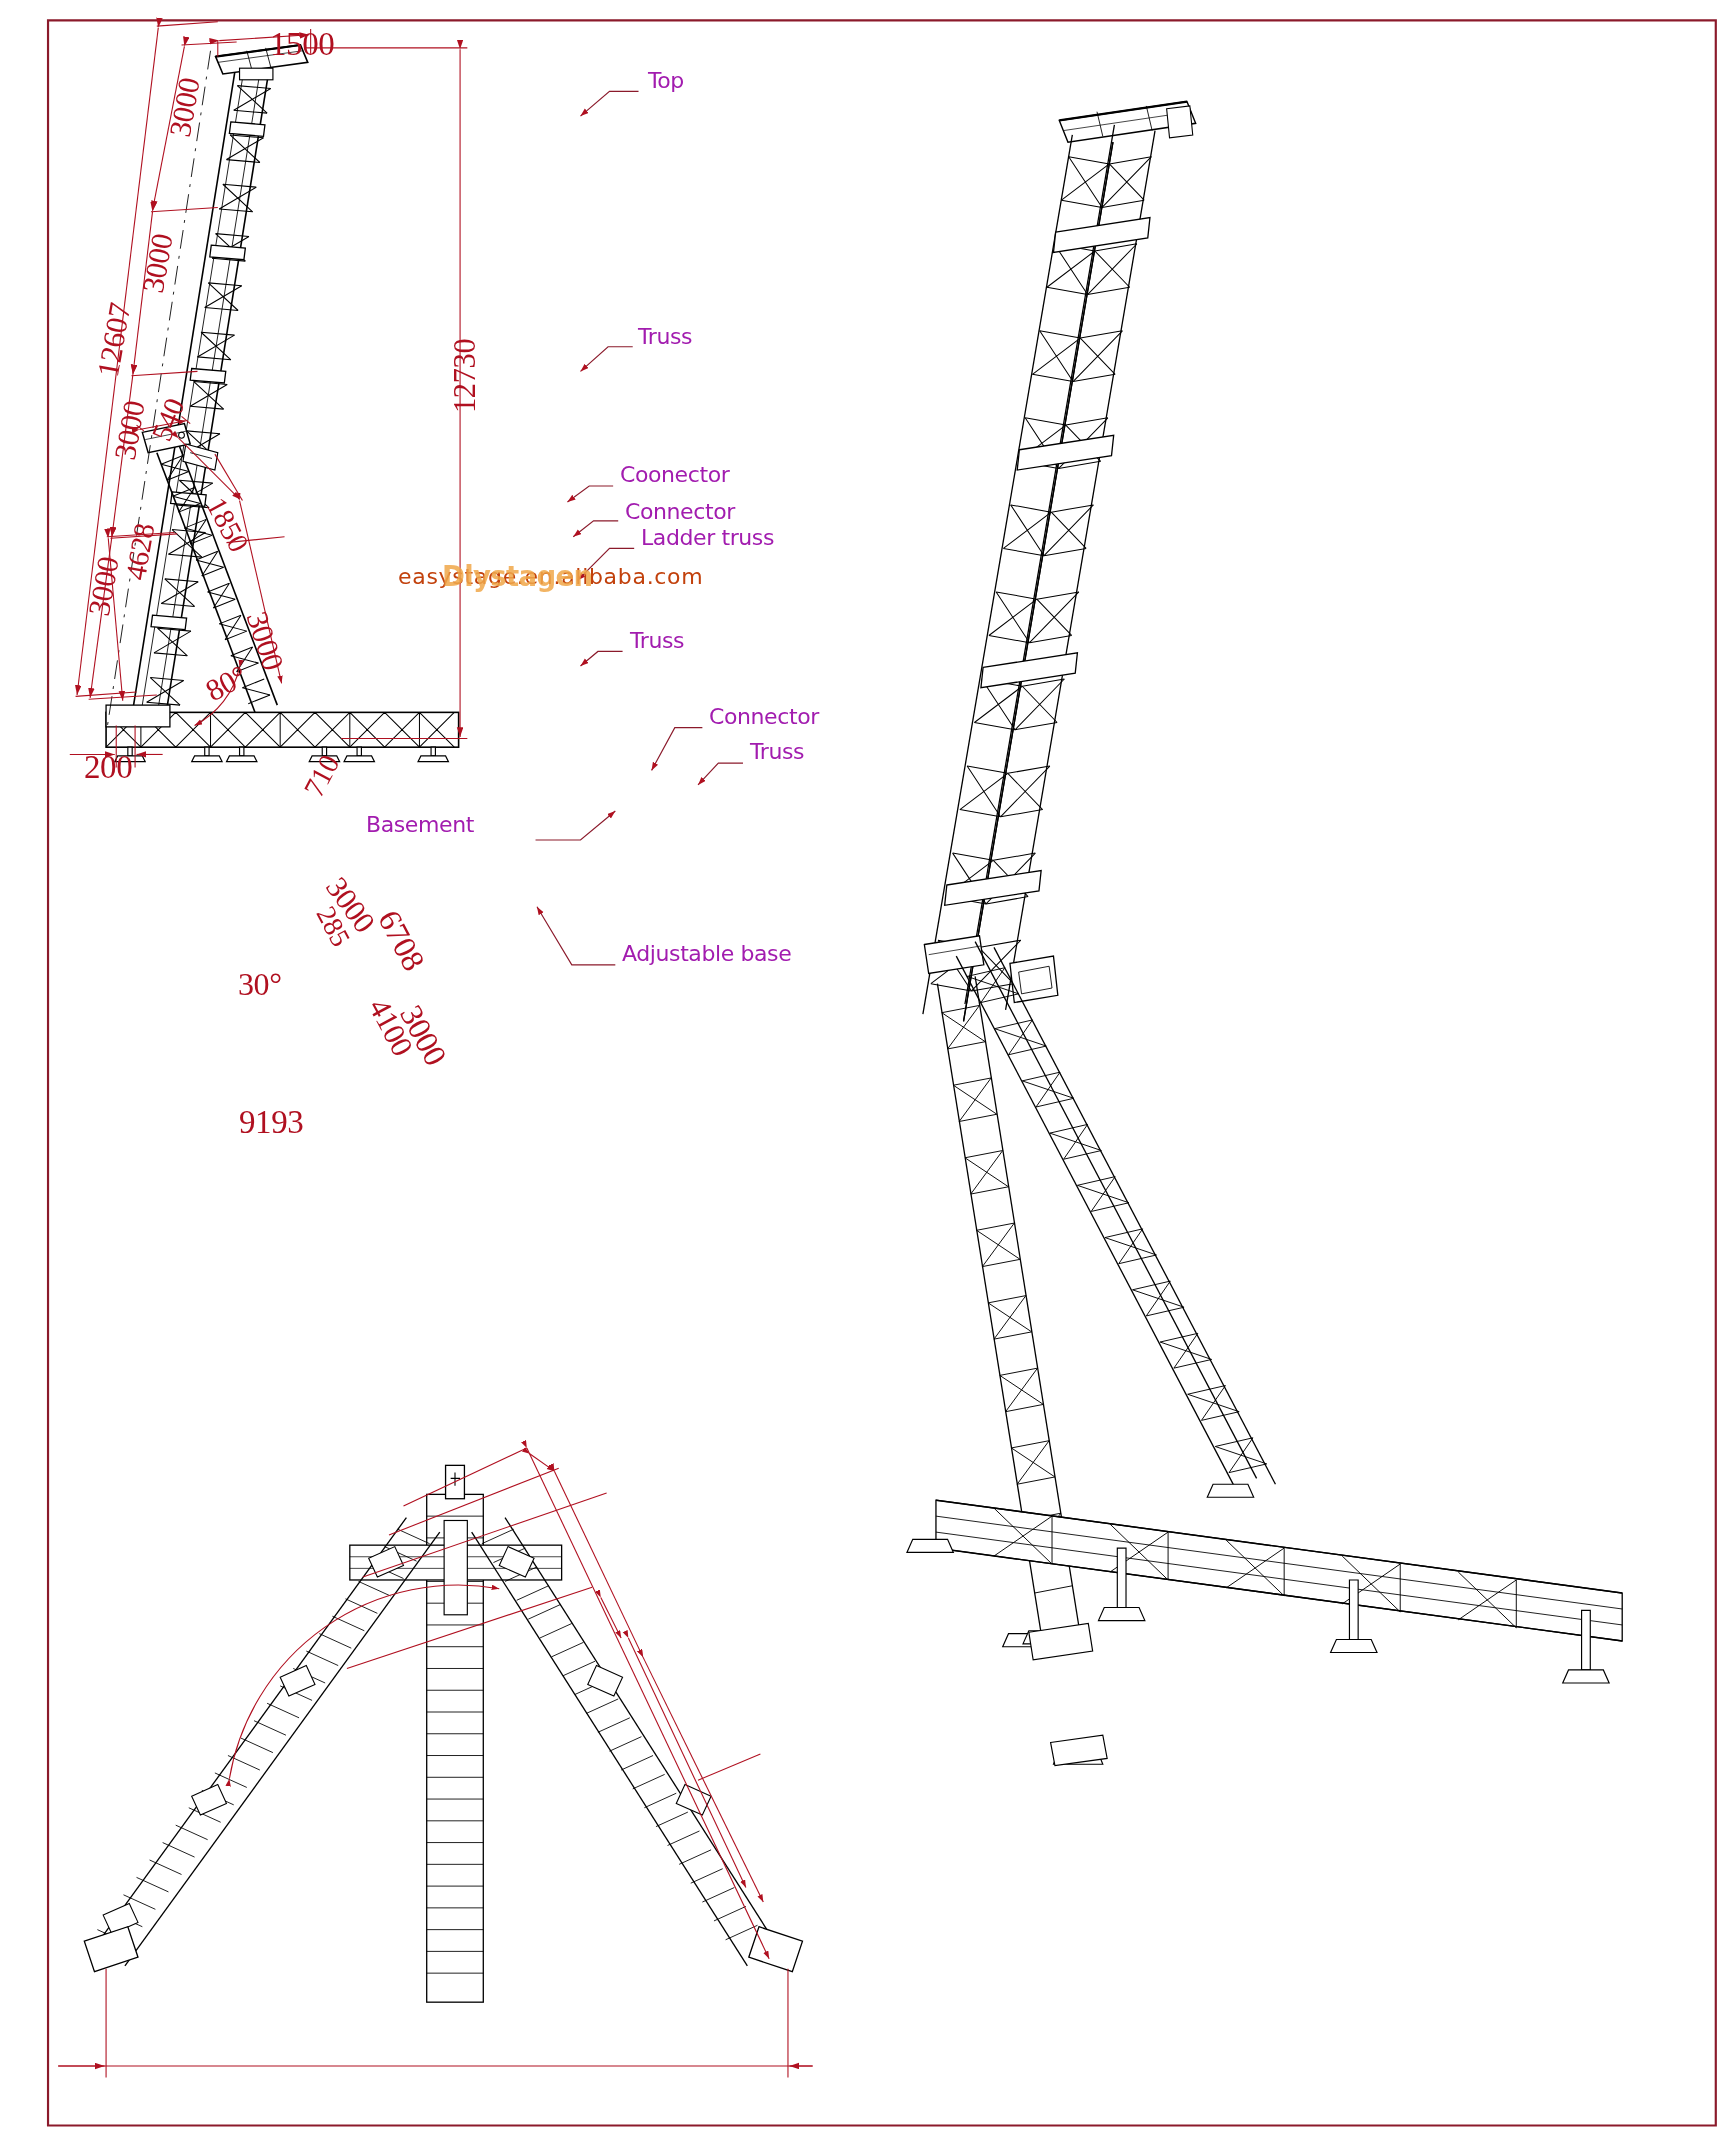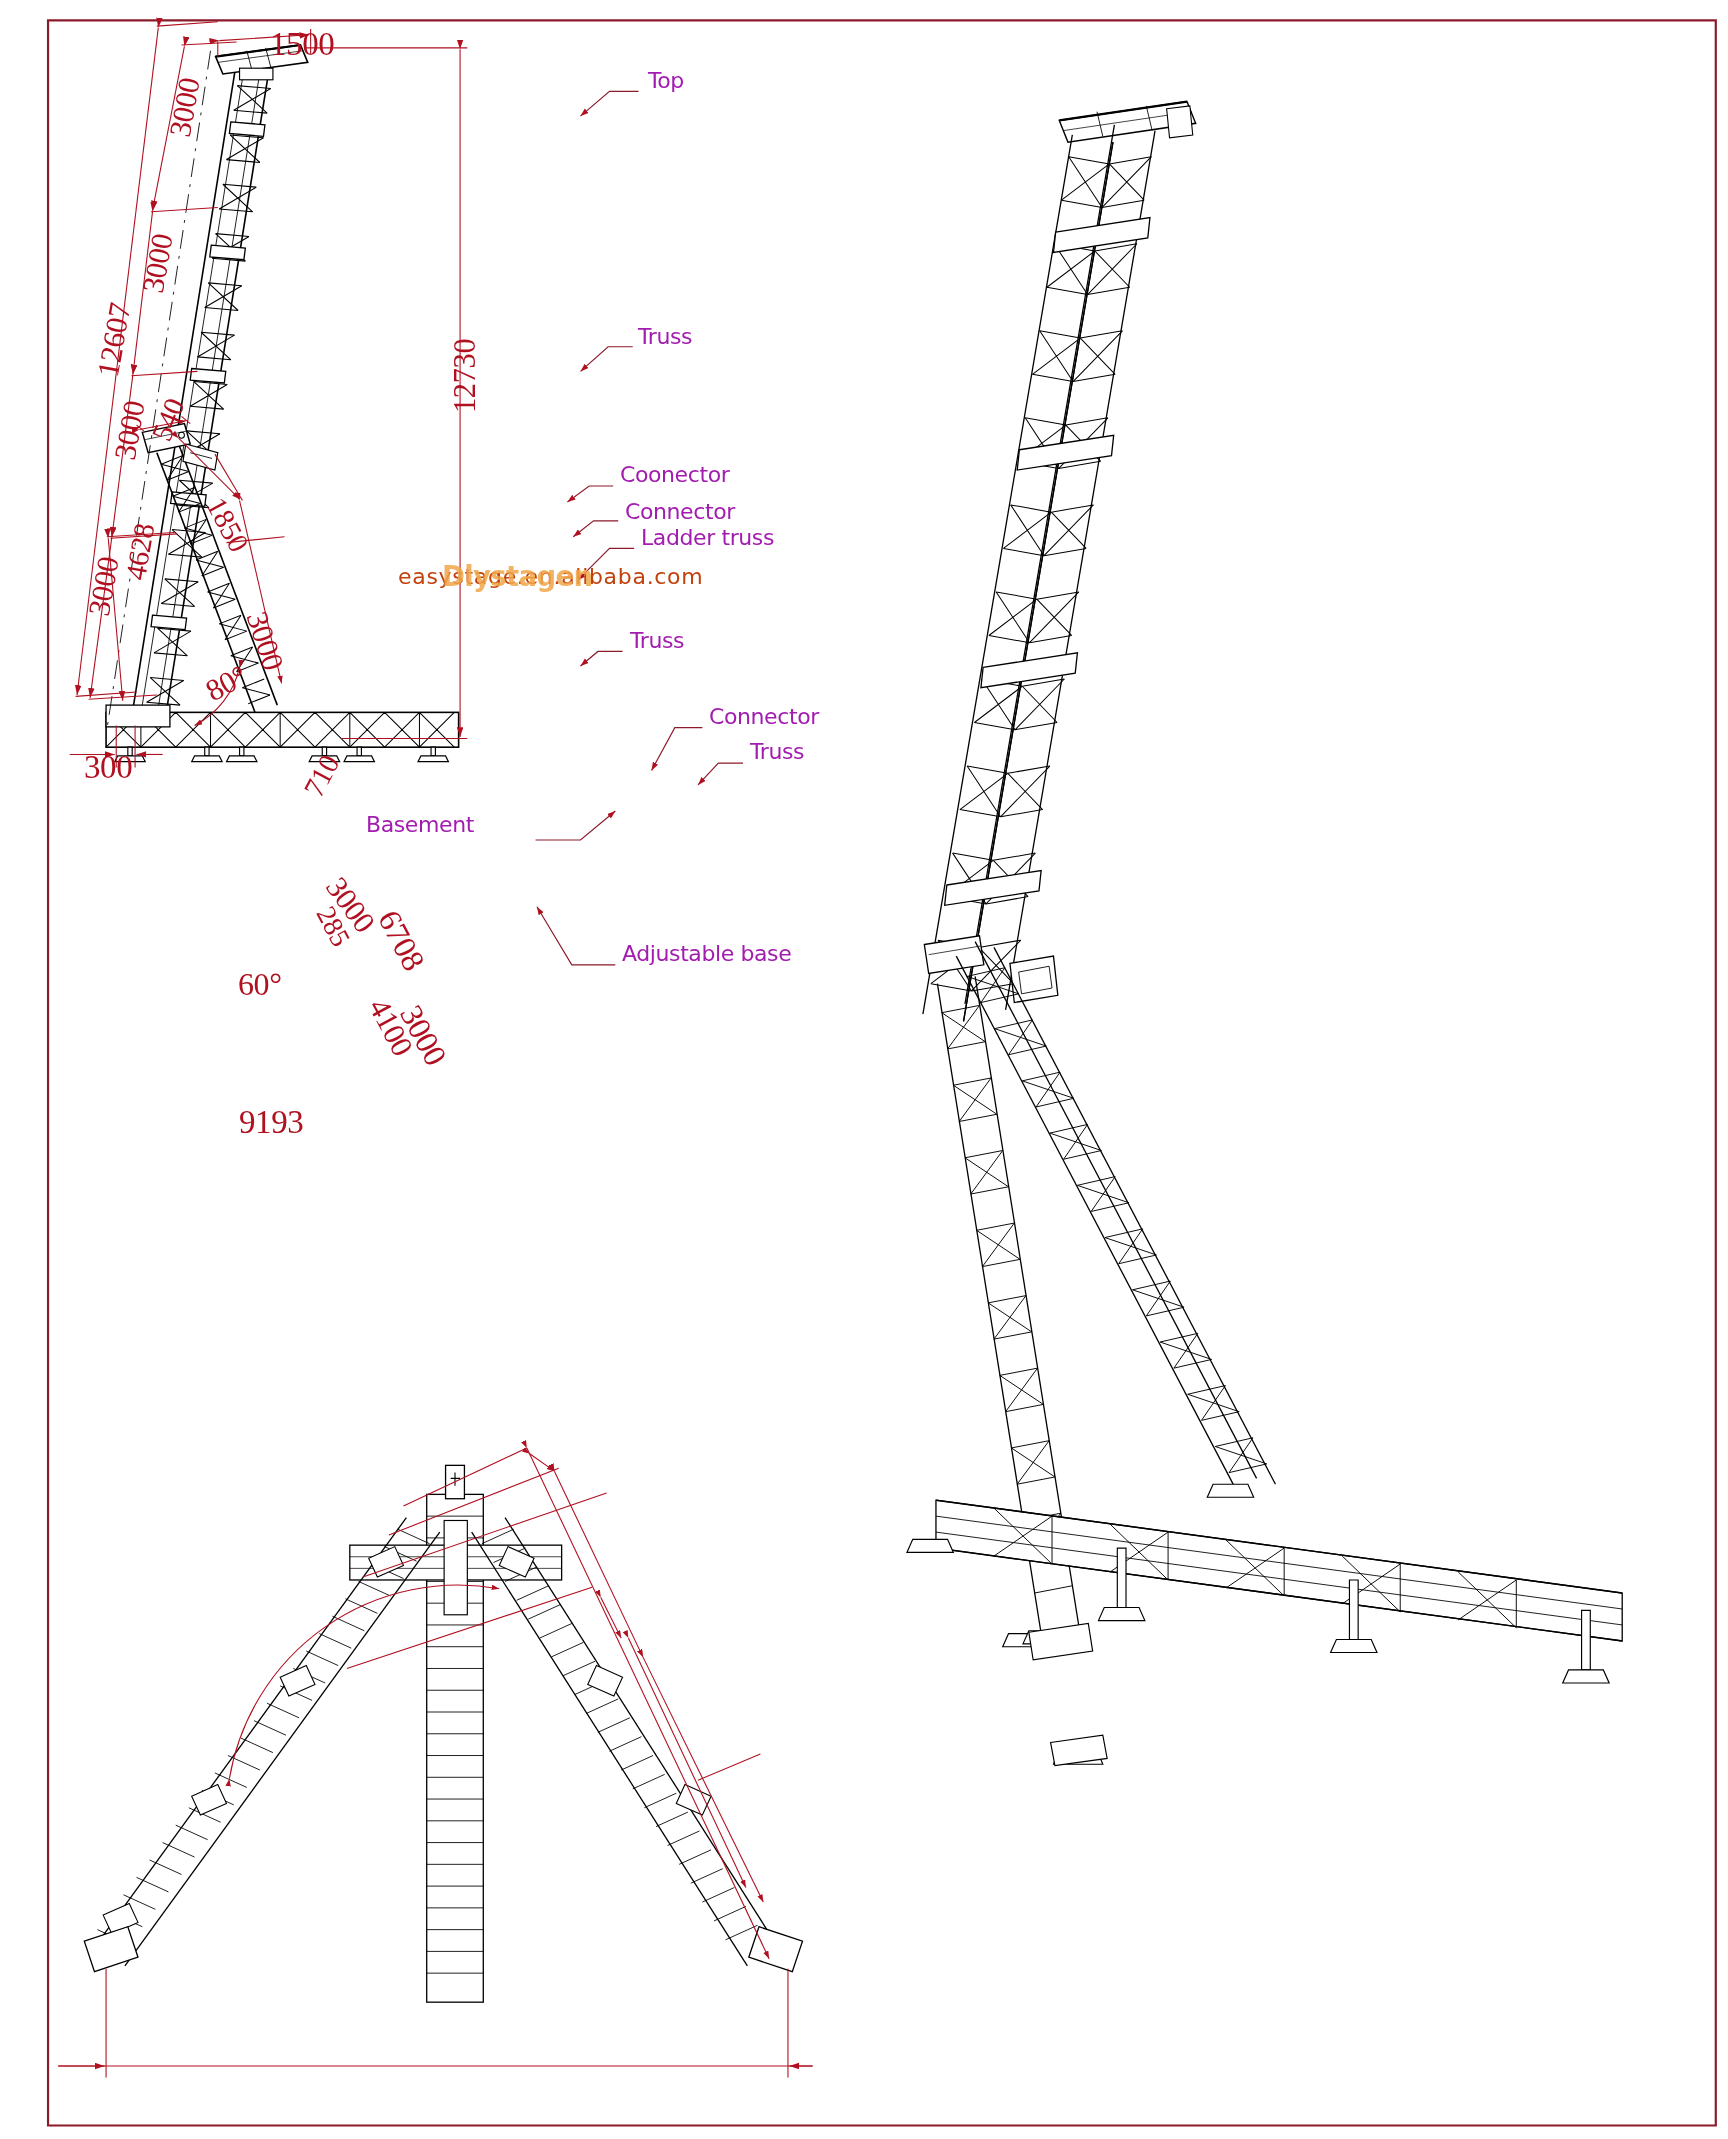--- a/index.html
+++ b/index.html
@@ -366,28 +366,28 @@
       <div class="lbl" style="left: 138px; top: 290px; color: rgb(176, 16, 32); font-size: 30.5px; font-family: &quot;Liberation Serif&quot;, serif; transform: rotate(-80deg); transform-origin: left top;">3000</div>
       <div class="lbl" style="left: 93px; top: 374px; color: rgb(176, 16, 32); font-size: 30.5px; font-family: &quot;Liberation Serif&quot;, serif; transform: rotate(-80deg); transform-origin: left top;">12607</div>
       <div class="lbl" style="left: 110px; top: 457px; color: rgb(176, 16, 32); font-size: 30.5px; font-family: &quot;Liberation Serif&quot;, serif; transform: rotate(-80deg); transform-origin: left top;">3000</div>
       <div class="lbl" style="left: 147px; top: 434px; color: rgb(176, 16, 32); font-size: 29px; font-family: &quot;Liberation Serif&quot;, serif; transform: rotate(-68deg); transform-origin: left top;">540</div>
       <div class="lbl" style="left: 227px; top: 493px; color: rgb(176, 16, 32); font-size: 29px; font-family: &quot;Liberation Serif&quot;, serif; transform: rotate(62deg); transform-origin: left top;">1850</div>
       <div class="lbl" style="left: 121px; top: 577px; color: rgb(176, 16, 32); font-size: 29px; font-family: &quot;Liberation Serif&quot;, serif; transform: rotate(-80deg); transform-origin: left top;">4628</div>
       <div class="lbl" style="left: 84px; top: 613px; color: rgb(176, 16, 32); font-size: 30.5px; font-family: &quot;Liberation Serif&quot;, serif; transform: rotate(-80deg); transform-origin: left top;">3000</div>
       <div class="lbl" style="left: 270px; top: 608px; color: rgb(176, 16, 32); font-size: 30.5px; font-family: &quot;Liberation Serif&quot;, serif; transform: rotate(72deg); transform-origin: left top;">3000</div>
       <div class="lbl" style="left: 201px; top: 680px; color: rgb(176, 16, 32); font-size: 30.5px; font-family: &quot;Liberation Serif&quot;, serif; transform: rotate(-28deg); transform-origin: left top;">80°</div>
       <div class="lbl" style="left: 450px; top: 413px; color: rgb(176, 16, 32); font-size: 30.5px; font-family: &quot;Liberation Serif&quot;, serif; transform: rotate(-90deg); transform-origin: left top;">12730</div>
-      <div class="lbl" style="left: 84px; top: 751px; color: rgb(176, 16, 32); font-size: 33px; font-family: &quot;Liberation Serif&quot;, serif; transform: rotate(0deg); transform-origin: left top;">300</div>
+      <div class="lbl" style="left: 84px; top: 751px; color: rgb(176, 16, 32); font-size: 33px; font-family: &quot;Liberation Serif&quot;, serif; transform: rotate(0deg); transform-origin: left top;">200</div>
       <div class="lbl" style="left: 299px; top: 788px; color: rgb(176, 16, 32); font-size: 29px; font-family: &quot;Liberation Serif&quot;, serif; transform: rotate(-62deg); transform-origin: left top;">710</div>
       <div class="lbl" style="left: 345px; top: 872px; color: rgb(176, 16, 32); font-size: 30.5px; font-family: &quot;Liberation Serif&quot;, serif; transform: rotate(54deg); transform-origin: left top;">3000</div>
       <div class="lbl" style="left: 336px; top: 902px; color: rgb(176, 16, 32); font-size: 27.6px; font-family: &quot;Liberation Serif&quot;, serif; transform: rotate(62deg); transform-origin: left top;">285</div>
       <div class="lbl" style="left: 401px; top: 905px; color: rgb(176, 16, 32); font-size: 32px; font-family: &quot;Liberation Serif&quot;, serif; transform: rotate(62deg); transform-origin: left top;">6708</div>
       <div class="lbl" style="left: 390px; top: 994px; color: rgb(176, 16, 32); font-size: 30.5px; font-family: &quot;Liberation Serif&quot;, serif; transform: rotate(62deg); transform-origin: left top;">4100</div>
       <div class="lbl" style="left: 423px; top: 1000px; color: rgb(176, 16, 32); font-size: 32px; font-family: &quot;Liberation Serif&quot;, serif; transform: rotate(62deg); transform-origin: left top;">3000</div>
-      <div class="lbl" style="left: 238px; top: 968px; color: rgb(176, 16, 32); font-size: 32px; font-family: &quot;Liberation Serif&quot;, serif; transform: rotate(0deg); transform-origin: left top;">60°</div>
+      <div class="lbl" style="left: 238px; top: 968px; color: rgb(176, 16, 32); font-size: 32px; font-family: &quot;Liberation Serif&quot;, serif; transform: rotate(0deg); transform-origin: left top;">30°</div>
       <div class="lbl" style="left: 239px; top: 1106px; color: rgb(176, 16, 32); font-size: 33px; font-family: &quot;Liberation Serif&quot;, serif; transform: rotate(0deg); transform-origin: left top;">9193</div>
     </div>
 
   <div id="callout-layer">
       <div class="lbl" style="left: 648px; top: 70px;">Top</div>
       <div class="lbl" style="left: 638px; top: 326px;">Truss</div>
       <div class="lbl" style="left: 620px; top: 464px;">Coonector</div>
       <div class="lbl" style="left: 625px; top: 501px;">Connector</div>
       <div class="lbl" style="left: 641px; top: 527px;">Ladder truss</div>
       <div class="lbl" style="left: 630px; top: 630px;">Truss</div>

